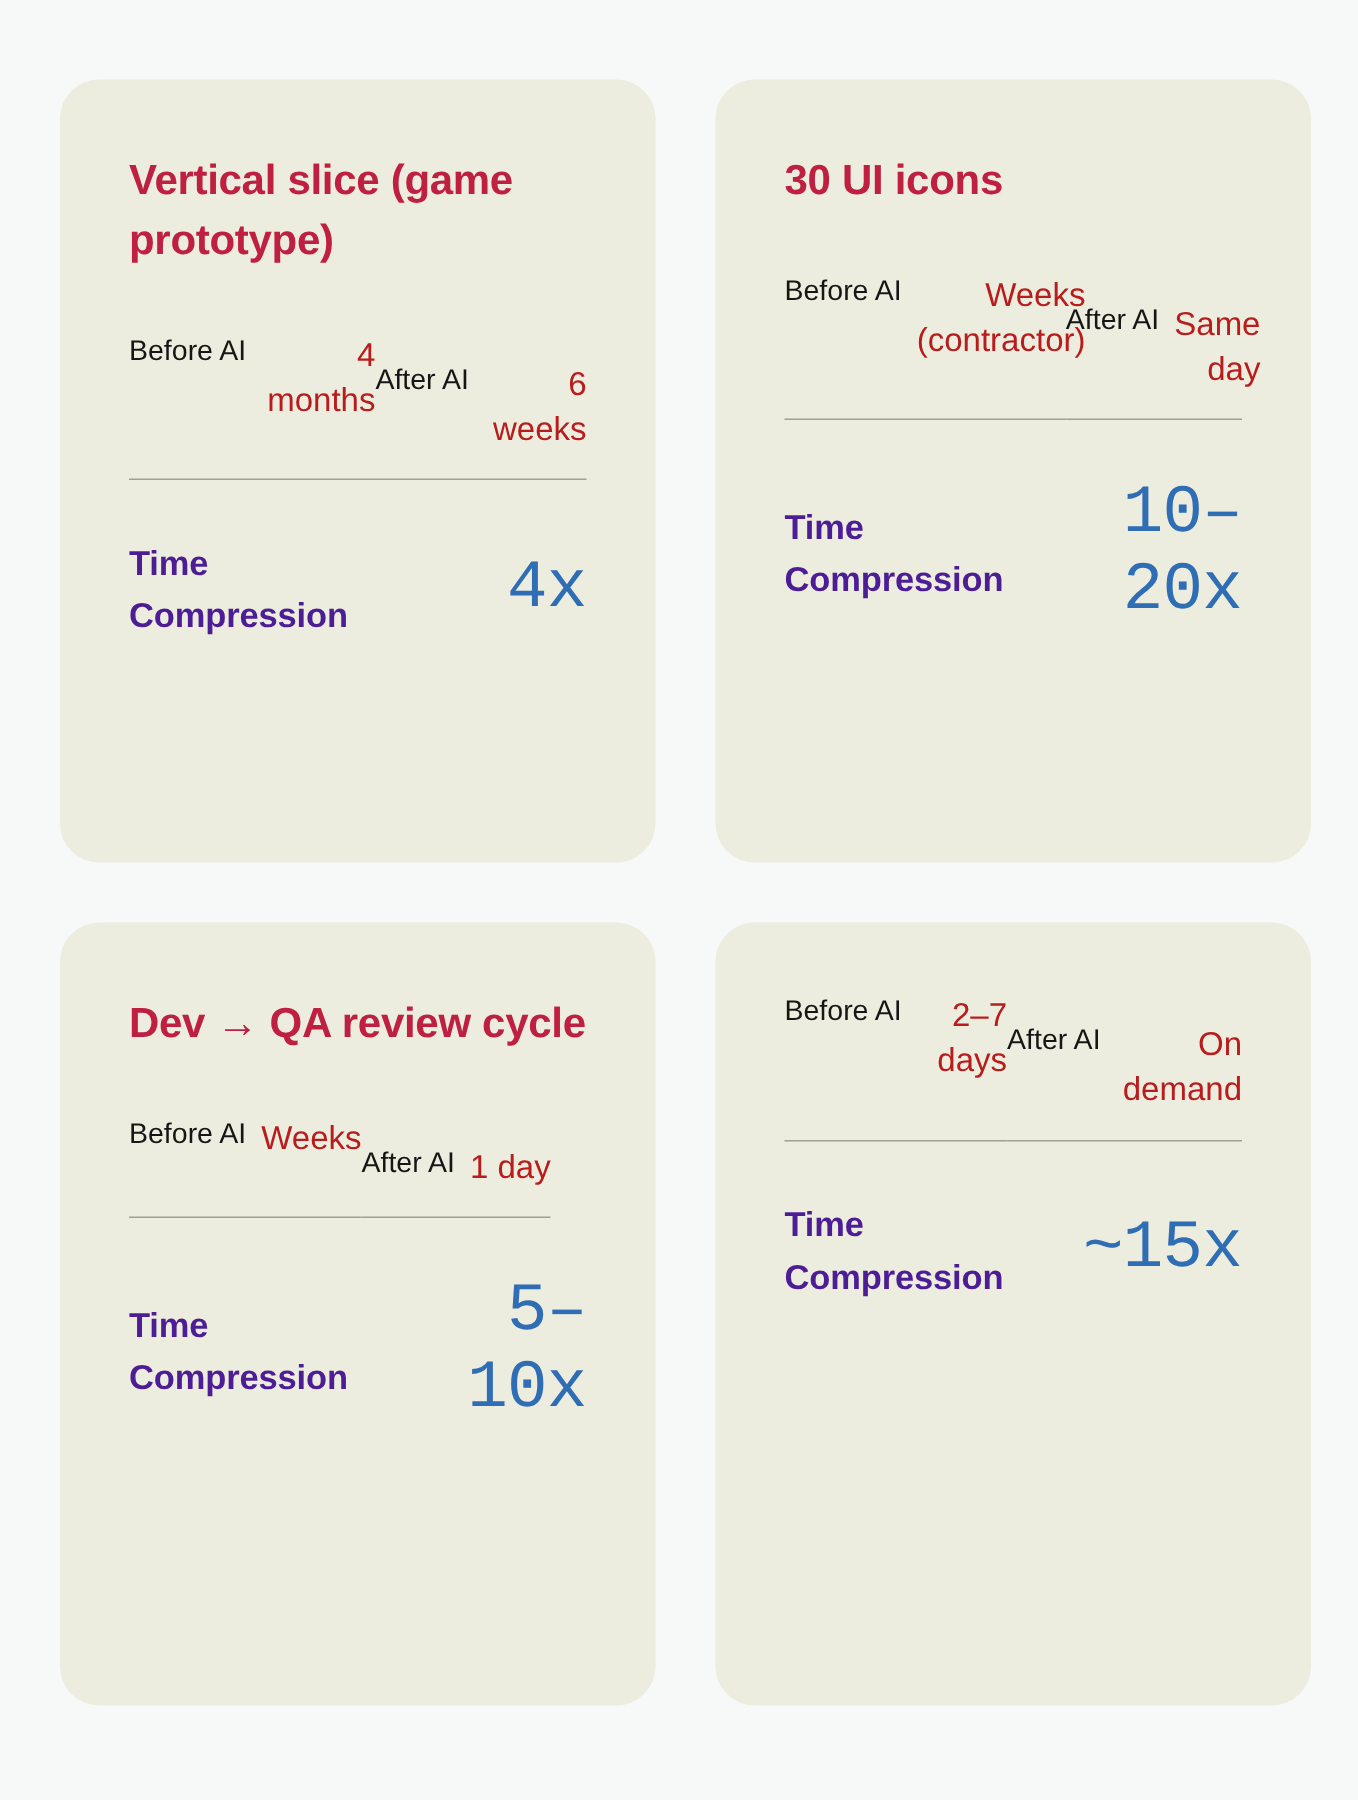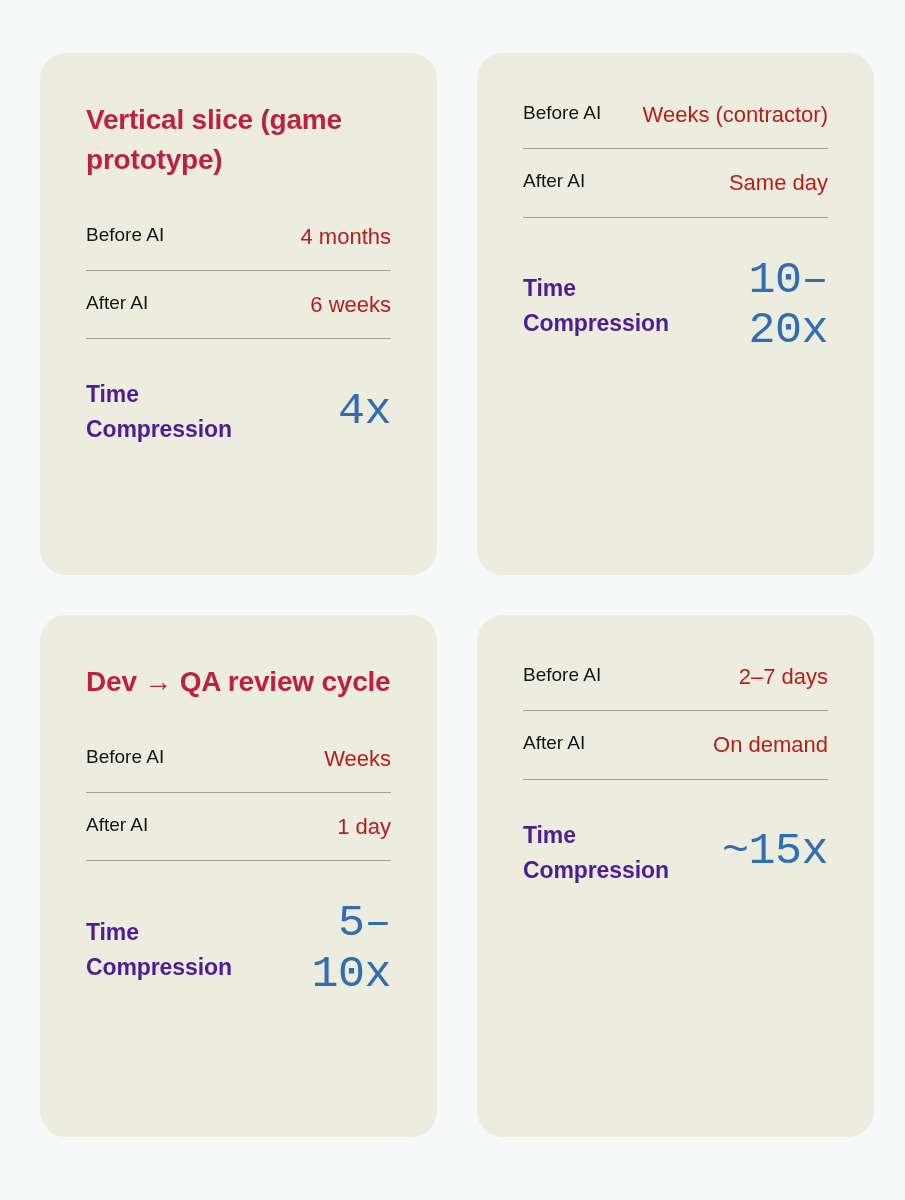--- a/index.html
+++ b/index.html
@@ -37,21 +37,21 @@
   .card-title {
     color: #bf2042;
     font-size: 28px;
     font-weight: bold;
     line-height: 1.42;
     letter-spacing: -0.2px;
     margin: 0 0 42px 0;
   }
   .rows {
     display: flex;
-    flex-direction: column;
+    flex-direction: row;
   }
   .row {
     display: flex;
     align-items: flex-start;
     justify-content: space-between;
     gap: 10px;
     padding: 0 0 18px 0;
     border-bottom: 1px solid #9fa08d;
   }
   .row + .row {
@@ -113,20 +113,21 @@
         <span class="row-value">6 weeks</span>
       </div>
     </div>
     <div class="summary">
       <span class="summary-label">Time Compression</span>
       <span class="summary-value">4x</span>
     </div>
   </div>
 
   <div class="card">
+    <div class="card-title">30 UI icons</div>
     <div class="rows">
       <div class="row">
         <span class="row-label">Before AI</span>
         <span class="row-value">Weeks (contractor)</span>
       </div>
       <div class="row">
         <span class="row-label">After AI</span>
         <span class="row-value">Same day</span>
       </div>
     </div>

